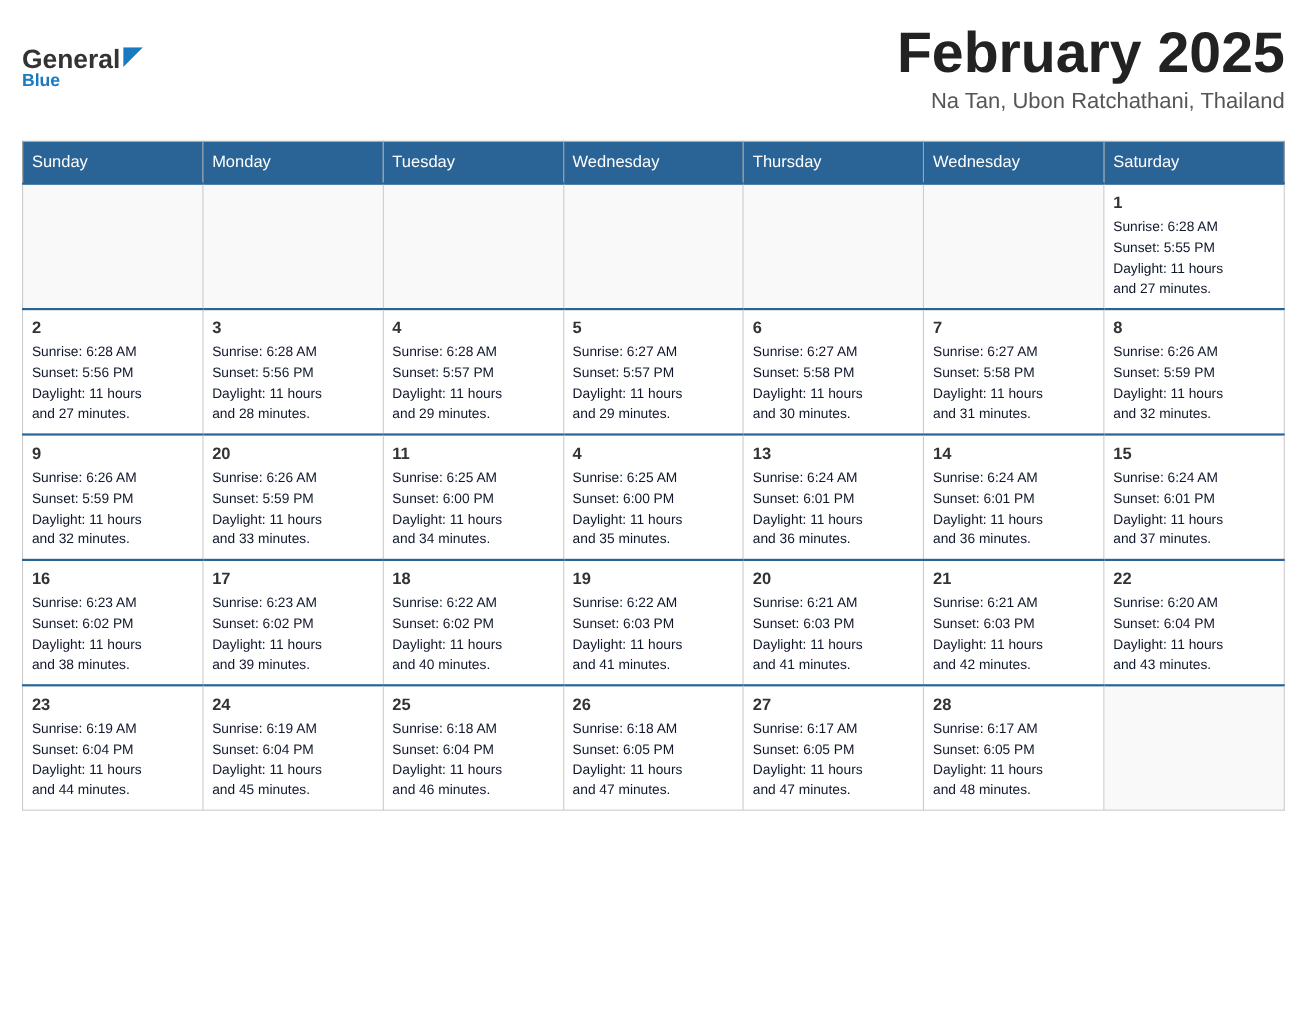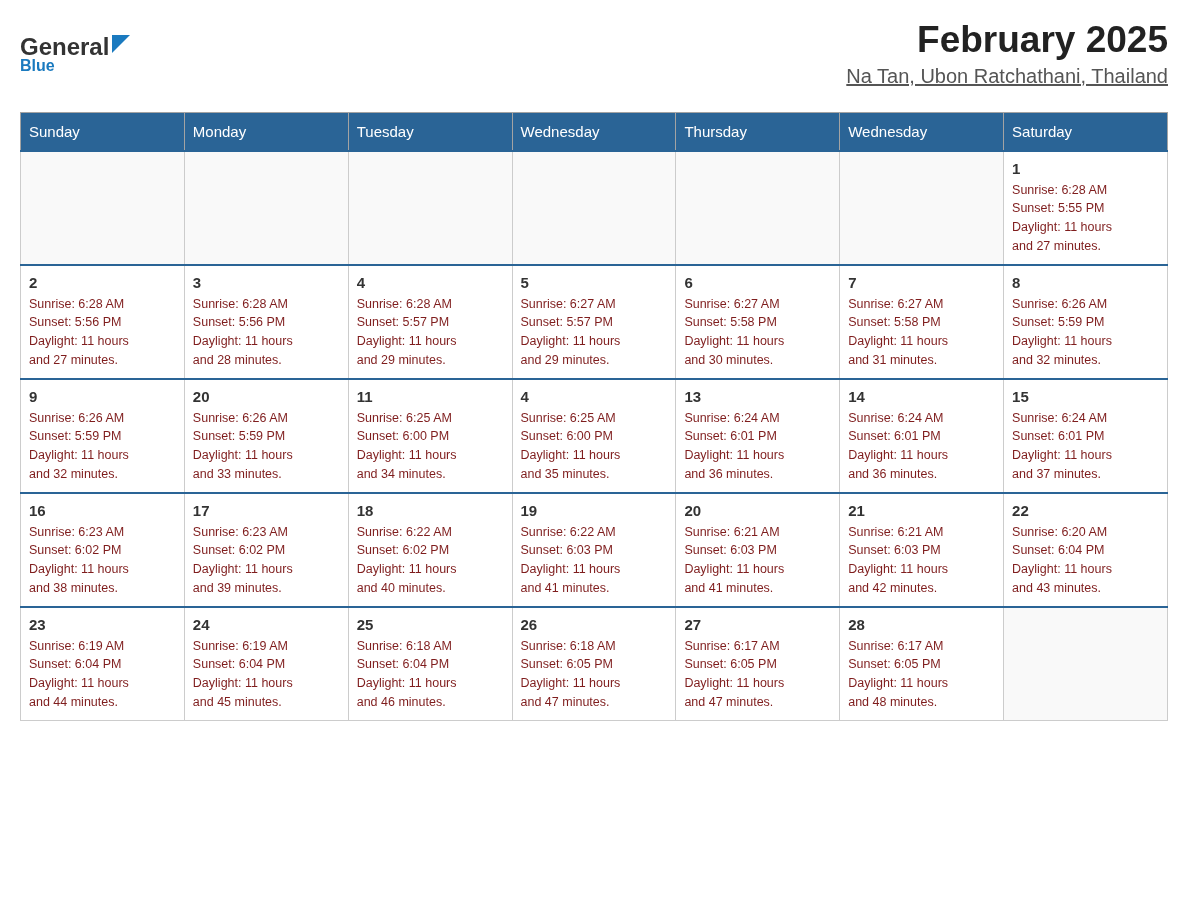--- a/index.html
+++ b/index.html
@@ -18,30 +18,29 @@
     }
     .logo {
       display: flex;
       flex-direction: column;
       align-items: flex-start;
     }
     .title-area {
       text-align: right;
     }
     .month-title {
-      font-size: 37px;
+      font-size: 52px;
       font-weight: bold;
       color: #222;
       line-height: 1.1;
     }
     .location {
       font-size: 20px;
       color: #555;
       margin-top: 4px;
-      text-decoration: underline;
     }
     .calendar {
       width: 100%;
       border-collapse: collapse;
       margin-top: 10px;
     }
     .calendar th {
       background-color: #2a6496;
       color: #fff;
       padding: 10px 8px;
@@ -63,21 +62,21 @@
       border-top: 2px solid #2a6496;
     }
     .day-number {
       font-size: 15px;
       font-weight: bold;
       color: #333;
       margin-bottom: 4px;
     }
     .day-info {
       font-size: 12.5px;
-      color: #7f1d1d;
+      color: #0f172a;
       line-height: 1.5;
     }
     .empty-cell {
       background: #f9f9f9;
     }
     .logo-line1 {
       display: flex;
       align-items: center;
     }
     .logo-general-text {

